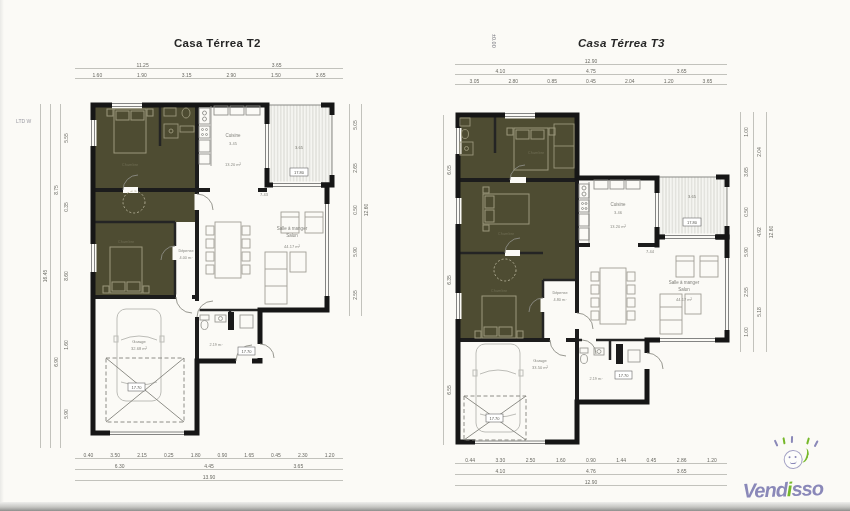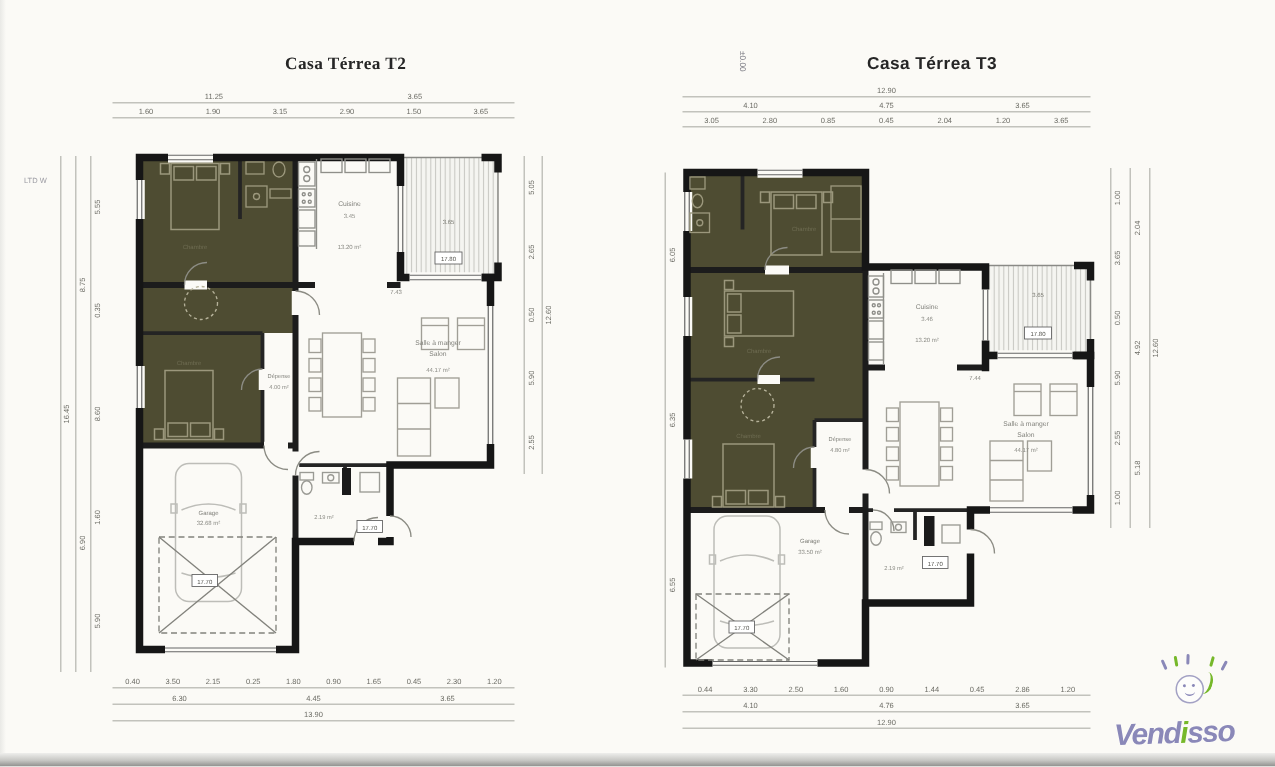--- a/index.html
+++ b/index.html
@@ -38,21 +38,21 @@
   .r3{left:24px;top:-1px;transform:rotate(4deg);}
   .r4{left:40px;top:1px;transform:rotate(18deg);background:#76b82a;}
   .r5{left:48px;top:4px;transform:rotate(30deg);}
   svg text{font-family:"Liberation Sans",sans-serif;}
 </style>
 </head>
 <body>
 
 <div class="page">
 
-  <div class="plan-title" style="left:190px;top:37px;font-family:Liberation Serif, serif;">Casa Térrea T2</div>
+  <div class="plan-title" style="left:174px;top:37px;">Casa Térrea T2</div>
   <div class="corner-marker">LTD W</div>
 
   <div class="dim-row" style="left:75px;top:60px;width:268px;">
       <span class="dim">11.25</span>
       <span class="dim">3.65</span>
     </div>
   <div class="dim-row" style="left:75px;top:70px;width:268px;">
       <span class="dim">1.60</span>
       <span class="dim">1.90</span>
       <span class="dim">3.15</span>
@@ -263,21 +263,21 @@
     <text x="71" y="254" font-size="4" fill="#8b8b85" text-anchor="middle">32.68 m²</text>
     <g stroke="#82827c" stroke-width="0.9" fill="none">
       <rect x="38" y="262" width="78" height="64" stroke-dasharray="4,2.5"></rect>
       <line x1="38" y1="262" x2="116" y2="326"></line>
         <line x1="116" y1="262" x2="38" y2="326"></line>
     </g>
     <rect x="60" y="287" width="17" height="8" fill="#fff" stroke="#666" stroke-width="0.6"></rect>
     <text x="68.5" y="293" font-size="4" fill="#55554f" text-anchor="middle">17.70</text>
   </svg>
 
-  <div class="plan-title" style="left:578px;top:37px;">Casa Térrea T3</div>
+  <div class="plan-title" style="left:578px;top:37px;font-style:italic;">Casa Térrea T3</div>
   <div class="level-marker">±0.00</div>
 
   <div class="dim-row" style="left:455px;top:56px;width:272px;">
       <span class="dim">12.90</span>
     </div>
   <div class="dim-row" style="left:455px;top:66px;width:272px;">
       <span class="dim">4.10</span>
       <span class="dim">4.75</span>
       <span class="dim">3.65</span>
     </div>

